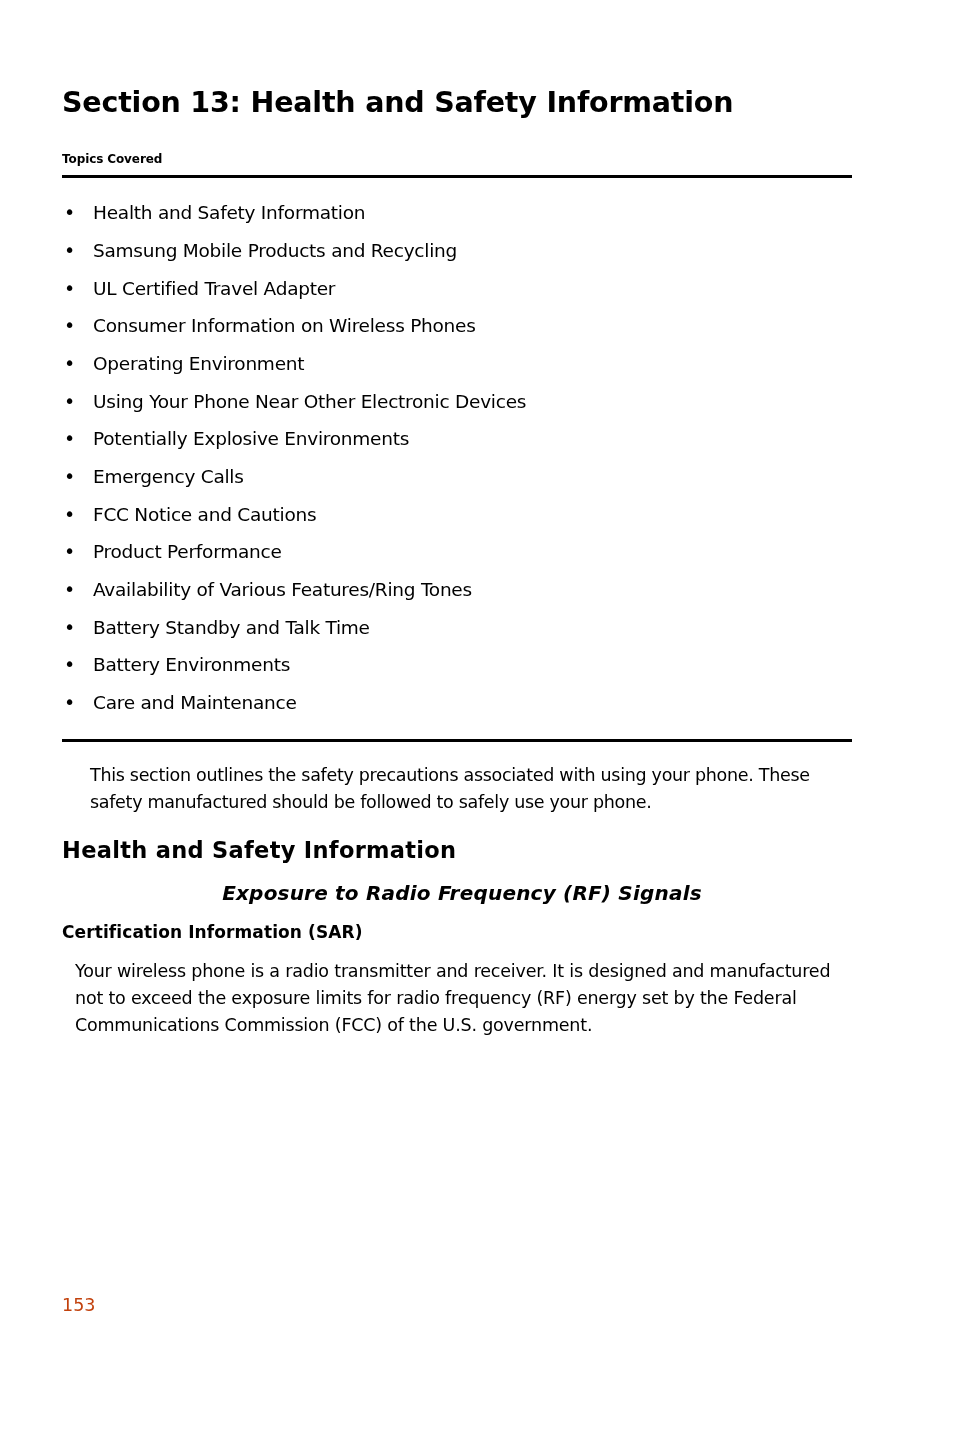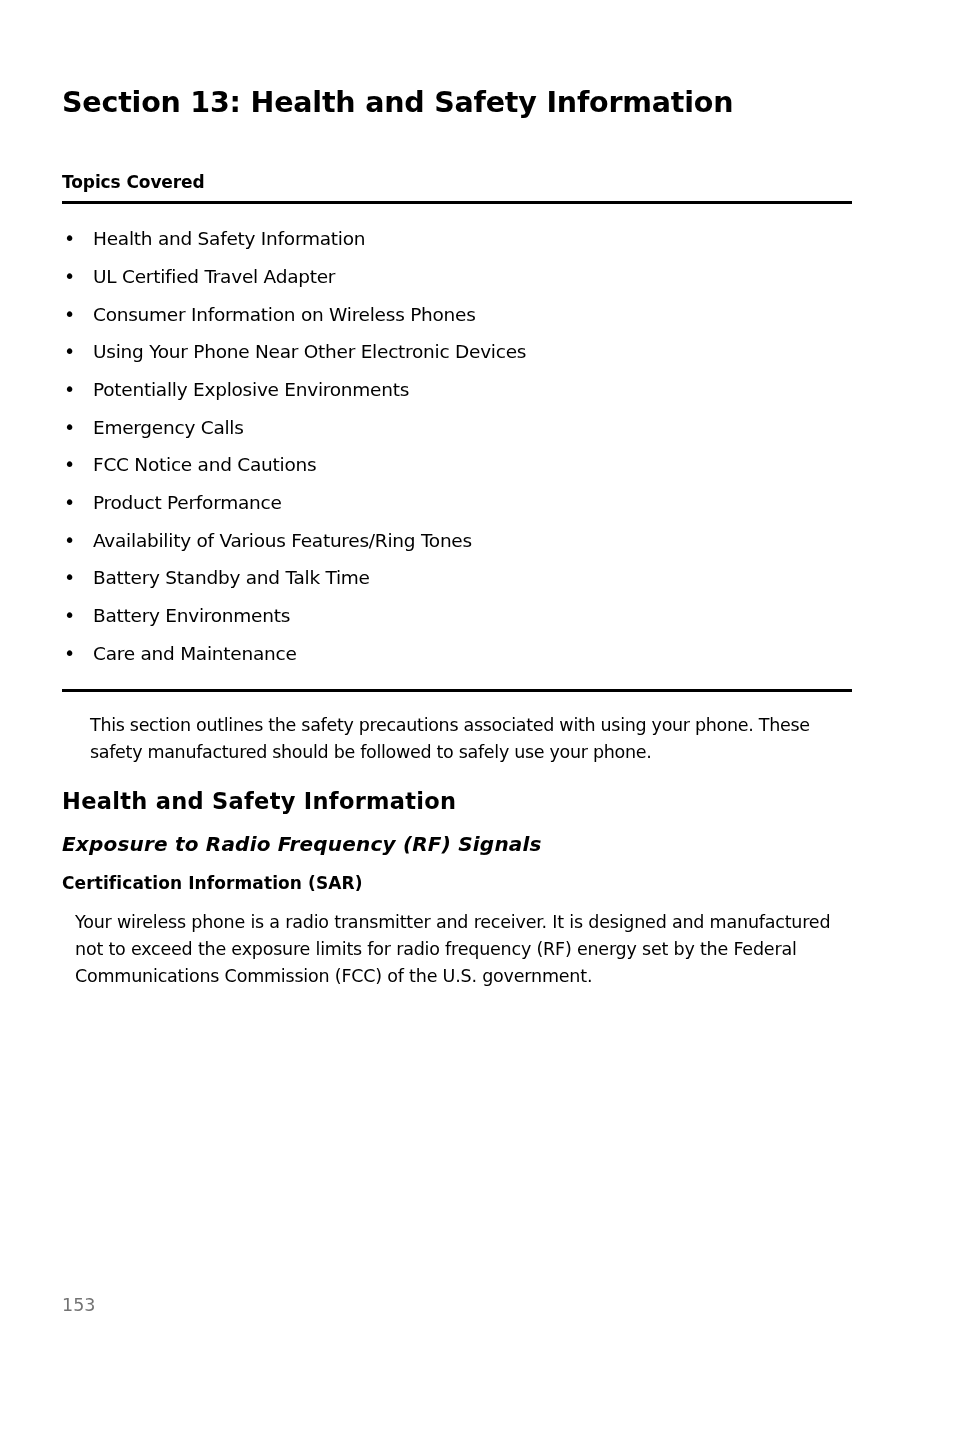--- a/index.html
+++ b/index.html
@@ -30,23 +30,23 @@
   h1.section-title {
     font-family: "DejaVu Sans", sans-serif;
     font-size: 28.5px;
     font-weight: bold;
     letter-spacing: -0.2px;
     margin: 0 0 0 0;
     line-height: 1.2;
   }
   .topics-label {
     font-family: "DejaVu Sans", sans-serif;
-    font-size: 17px;
+    font-size: 12px;
     font-weight: bold;
-    margin-top: 52px;
+    margin-top: 32px;
     letter-spacing: -0.1px;
   }
   .rule {
     border: none;
     border-top: 3px solid #000;
     margin: 9px 0 0 0;
     width: 790px;
   }
   ul.topics {
     list-style: none;
@@ -90,20 +90,21 @@
     letter-spacing: 0.3px;
     margin: 21px 0 0 0;
   }
   h3.rf-signals {
     font-family: "DejaVu Sans", sans-serif;
     font-size: 20px;
     font-weight: bold;
     font-style: italic;
     letter-spacing: 0.2px;
     margin: 18px 0 0 0;
+    text-align: center;
   }
   h4.cert-info {
     font-family: "DejaVu Sans", sans-serif;
     font-size: 17px;
     font-weight: bold;
     letter-spacing: 0.1px;
     margin: 17px 0 0 0;
   }
   .body-para {
     margin: 16px 0 8px 13px;
@@ -112,38 +113,40 @@
     font-family: "DejaVu Sans", sans-serif;
     line-height: 1.55;
     letter-spacing: -0.2px;
   }
   .page-number {
     position: absolute;
     left: 62px;
     top: 1295px;
     font-size: 17.5px;
     font-family: "DejaVu Sans", sans-serif;
-    color: #737373;
+    color: #c2410c;
   }
 </style>
 </head>
 <body>
 
 <div class="page">
   <div class="content">
 
     <h1 class="section-title">Section 13: Health and Safety Information</h1>
 
     <div class="topics-label">Topics Covered</div>
     <hr class="rule">
 
     <ul class="topics">
       <li>Health and Safety Information</li>
+      <li>Samsung Mobile Products and Recycling</li>
       <li>UL Certified Travel Adapter</li>
       <li>Consumer Information on Wireless Phones</li>
+      <li>Operating Environment</li>
       <li>Using Your Phone Near Other Electronic Devices</li>
       <li>Potentially Explosive Environments</li>
       <li>Emergency Calls</li>
       <li>FCC Notice and Cautions</li>
       <li>Product Performance</li>
       <li>Availability of Various Features/Ring Tones</li>
       <li>Battery Standby and Talk Time</li>
       <li>Battery Environments</li>
       <li>Care and Maintenance</li>
     </ul>

